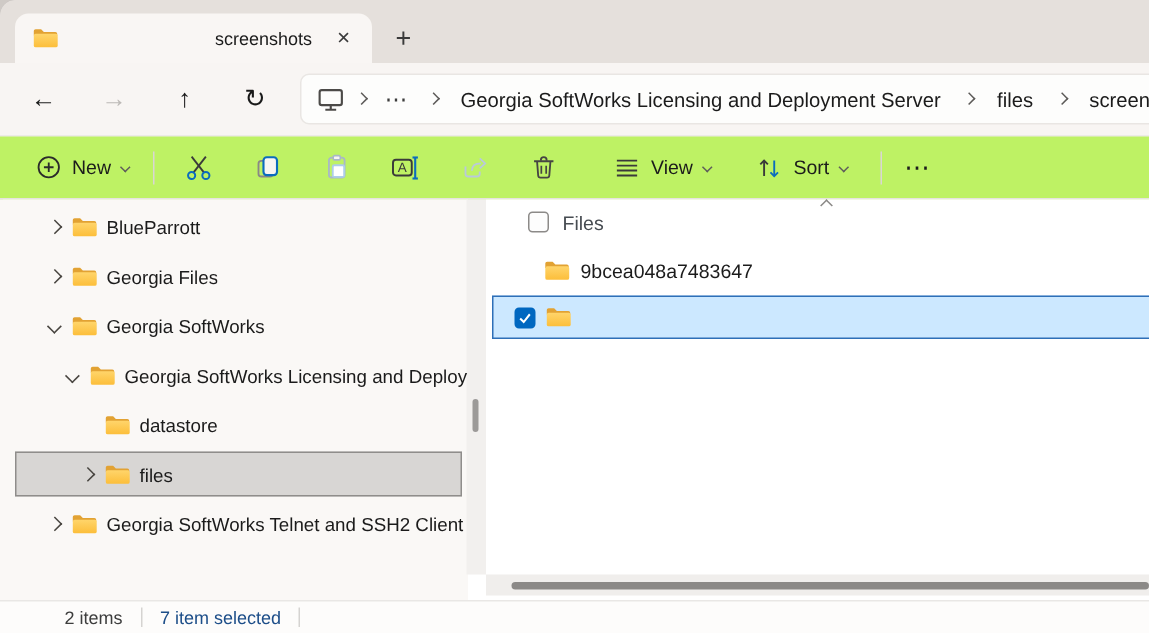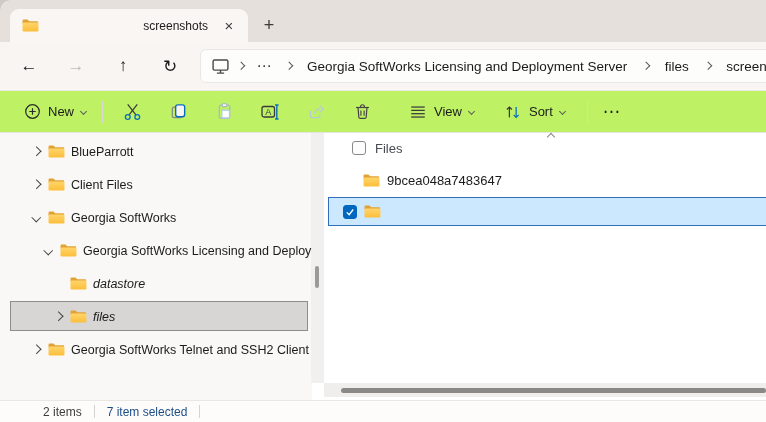--- a/index.html
+++ b/index.html
@@ -46,21 +46,21 @@
   .chev.u{transform:rotate(-135deg);}
   .chev.sm{width:5px;height:5px;}
   .chev.bc{width:5.5px;height:5.5px;border-color:#5c5a58;}
   .chev.tree{border-color:#47443f;}
   .chev.sort-ind{width:6px;height:6px;border-color:#8a8886;}
   
   .sidebar{position:absolute;left:0;top:133px;width:312px;bottom:22px;background:#faf8f6;overflow:hidden;padding-top:2px;}
   .tree-row{position:relative;height:33px;display:flex;align-items:center;font-size:12.5px;}
   .tree-row > *{position:relative;z-index:1;}
   .chevbox{width:20px;height:20px;display:flex;align-items:center;justify-content:center;flex:none;}
-  .lvl1{padding-left:26px;} .lvl2{padding-left:38px;} .lvl3{padding-left:48px;font-style:italic;}
+  .lvl1{padding-left:26px;} .lvl2{padding-left:38px;} .lvl3{padding-left:48px;}
   .fold{width:17px;height:15px;flex:none;margin:0 6px 0 2px;}
   .tree-label{white-space:nowrap;overflow:hidden;}
   .sel-bg{position:absolute;left:10px;right:4px;top:1px;bottom:2px;background:#d8d6d4;border:1px solid #8f8d8b;z-index:0 !important;}
   
   .main{position:absolute;left:324px;top:133px;right:0;bottom:22px;background:#fff;}
   .col-header{position:absolute;top:1px;left:0;right:0;height:28px;display:flex;align-items:center;gap:9px;padding-left:28px;font-size:13px;color:#474c52;}
   .sort-caret{position:absolute;left:224px;top:1px;}
   .cb{width:14px;height:14px;border:1.4px solid #8c8a88;border-radius:3px;background:#fdfdfd;flex:none;display:flex;align-items:center;justify-content:center;}
   .cb.checked{background:#0067c0;border-color:#0067c0;}
   .cb.ghost{visibility:hidden;}
@@ -236,21 +236,21 @@
         </svg>
       <span class="tree-label">BlueParrott</span>
     </div>
     <div class="tree-row lvl1">
       <span class="chevbox">
           <i class="chev r tree"></i>
         </span>
       <svg class="fold">
           <use href="#icon-folder"></use>
         </svg>
-      <span class="tree-label">Client Files</span>
+      <span class="tree-label">Georgia Files</span>
     </div>
     <div class="tree-row lvl1">
       <span class="chevbox">
           <i class="chev d tree"></i>
         </span>
       <svg class="fold">
           <use href="#icon-folder"></use>
         </svg>
       <span class="tree-label">Georgia SoftWorks</span>
     </div>

